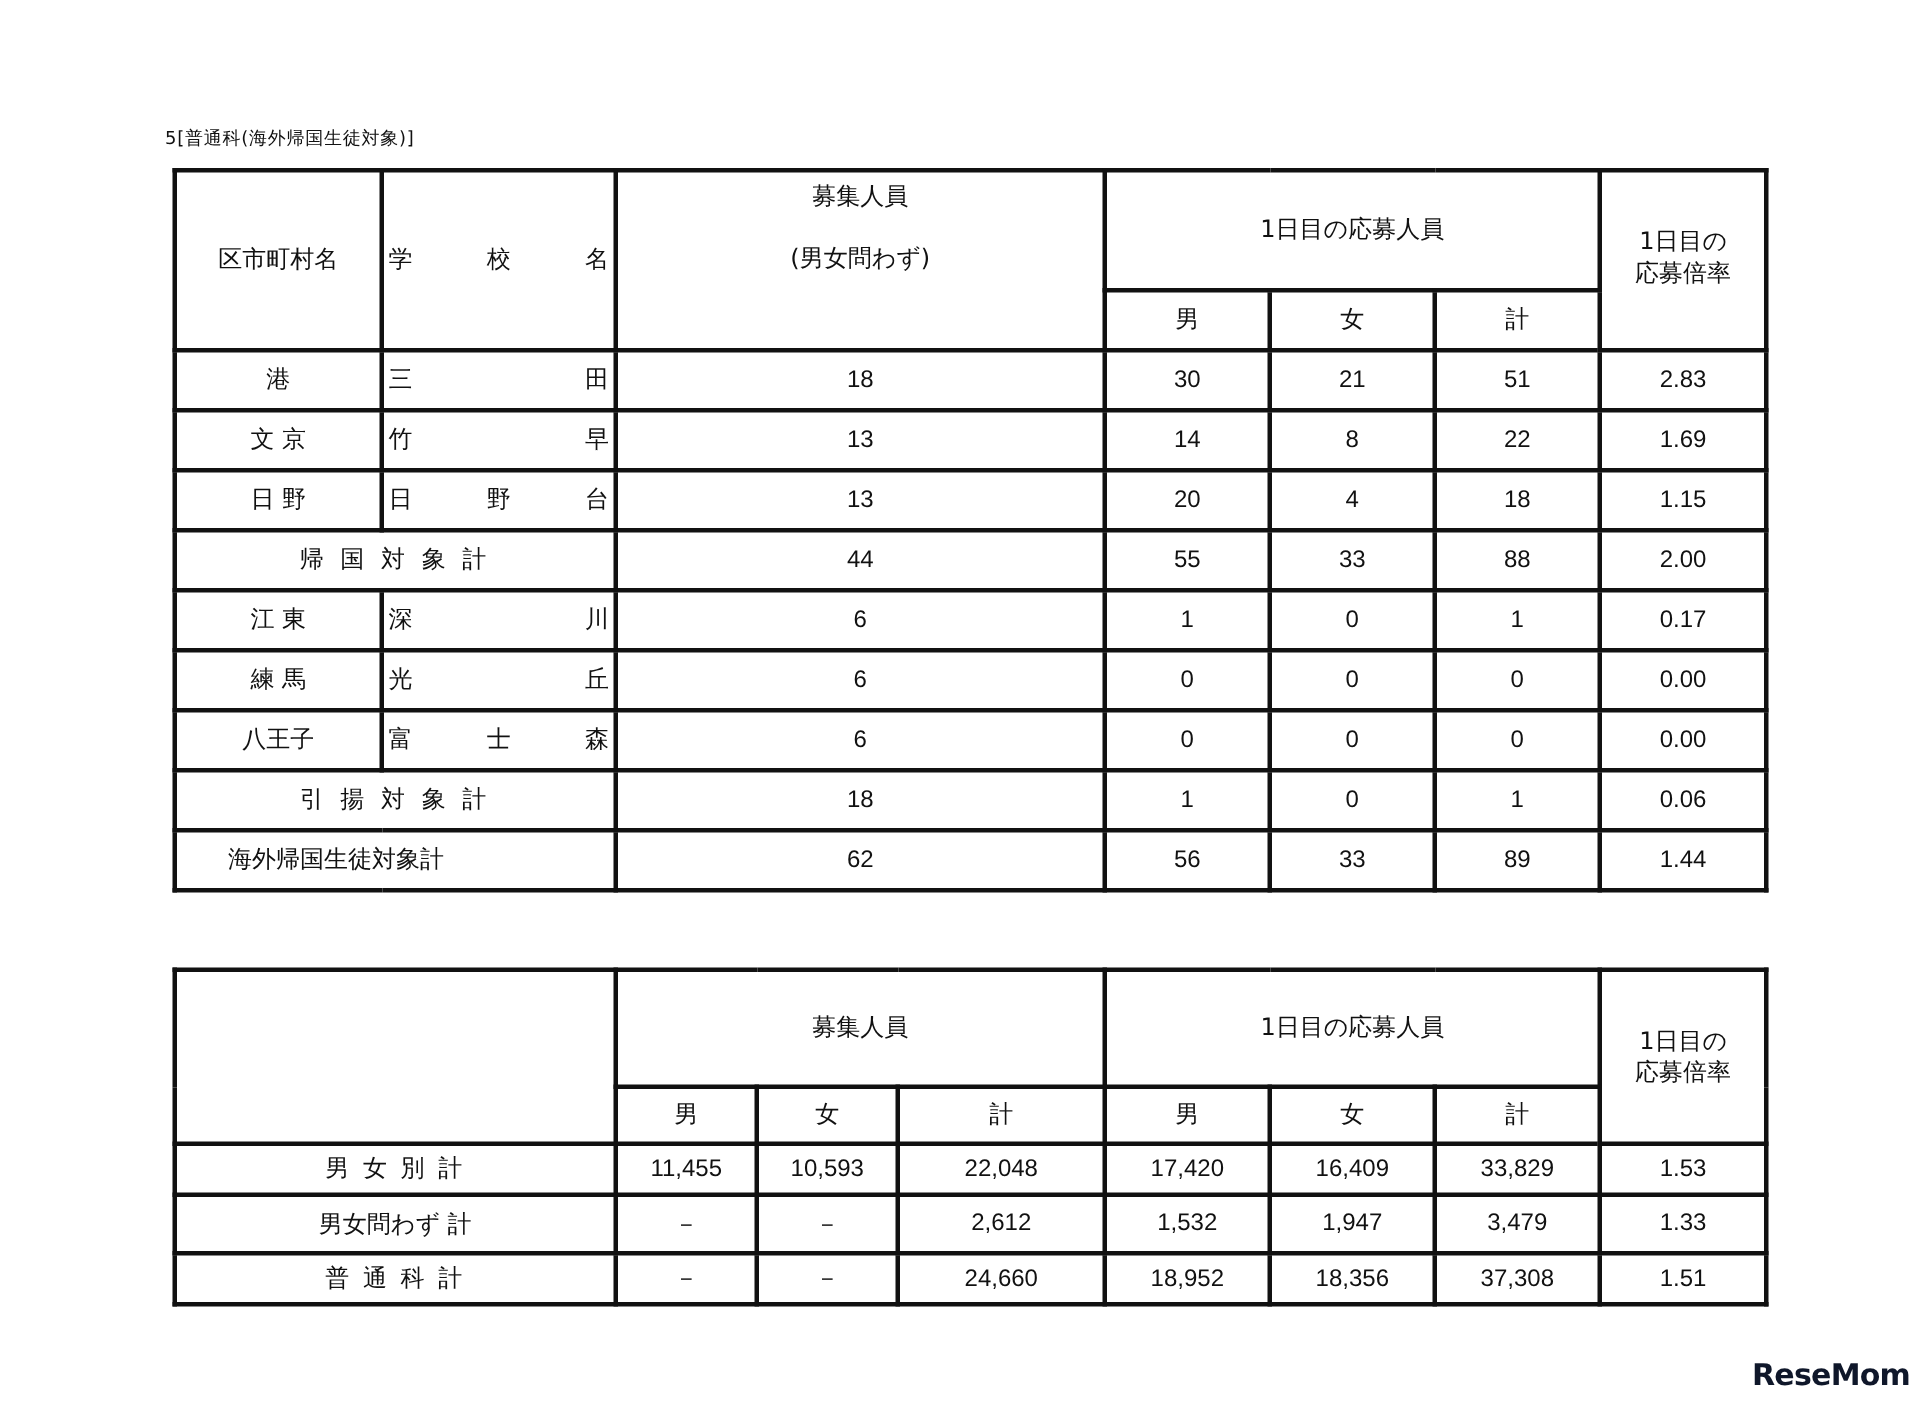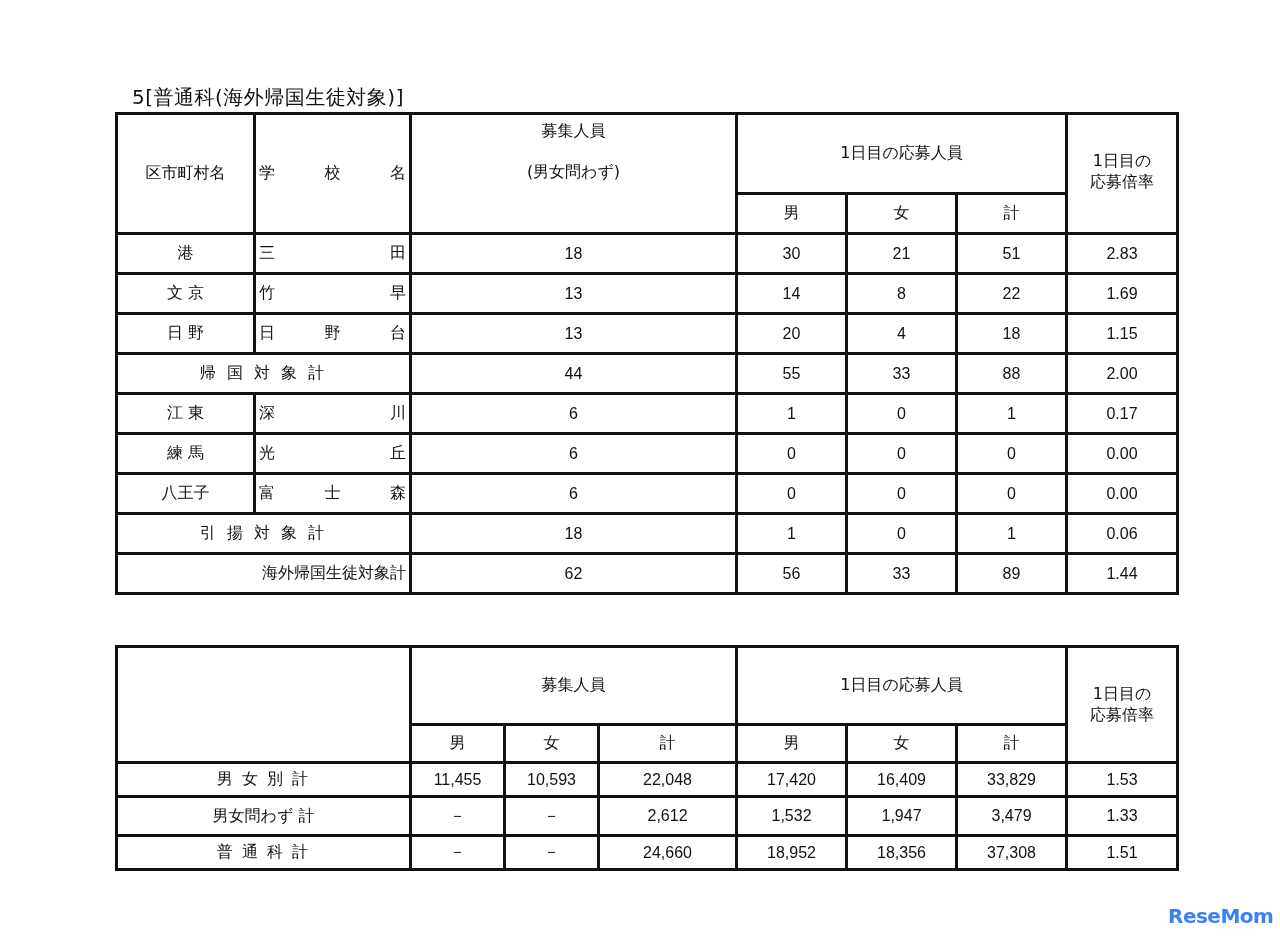--- a/index.html
+++ b/index.html
@@ -1,29 +1,29 @@
 <!DOCTYPE html>
 <html><head>
 <meta charset="utf-8">
 <style>
   html,body{margin:0;padding:0;background:#fff;}
   body{width:1280px;height:941px;position:relative;overflow:hidden;
        font-family:"DejaVu Sans","Liberation Sans",sans-serif;color:#111;}
-  .title{position:absolute;left:132px;top:84px;font-size:20px;letter-spacing:0.5px;}
+  .title{position:absolute;left:110px;top:84px;font-size:12px;letter-spacing:0.5px;}
   table{position:absolute;border-collapse:collapse;table-layout:fixed;font-size:16px;}
   td{border:3px solid #111;padding:0 3px;height:34px;box-sizing:border-box;white-space:nowrap;}
   .c{text-align:center;}
   .r{text-align:center;}
   .num{font-family:"Liberation Sans Narrow","Liberation Sans",sans-serif;font-size:16px;}
   .spread{display:flex;justify-content:space-between;}
   .hdr-sub{line-height:1.3;}
   #t1{left:115px;top:112px;width:1061px;}
   #t2{left:115px;top:645px;width:1061px;}
   .logo{position:absolute;left:1168px;top:904px;font-family:"DejaVu Sans",sans-serif;
-        font-weight:bold;font-size:20px;color:#3b82f6;letter-spacing:-0.5px;}
+        font-weight:bold;font-size:20px;color:#0f172a;letter-spacing:-0.5px;}
 </style>
 </head>
 <body>
 
 <div class="title">5[普通科(海外帰国生徒対象)]</div>
 
 <table id="t1">
   <colgroup>
     <col style="width:138px">
       <col style="width:156px">
@@ -163,21 +163,21 @@
   <tr style="height:40px">
     <td colspan="2" class="r" style="letter-spacing:3px">引 揚 対 象 計</td>
     <td class="r num">18</td>
     <td class="c num">1</td>
     <td class="c num">0</td>
     <td class="r num">1</td>
     <td class="r num">0.06</td>
   </tr>
 
   <tr style="height:40px">
-    <td colspan="2" class="c" style="text-align:right;padding-left:54px">海外帰国生徒対象計</td>
+    <td colspan="2" class="c" style="text-align:left;padding-left:34px">海外帰国生徒対象計</td>
     <td class="r num">62</td>
     <td class="c num">56</td>
     <td class="c num">33</td>
     <td class="r num">89</td>
     <td class="r num">1.44</td>
   </tr>
 </tbody>
   </table>
 
 <table id="t2">

